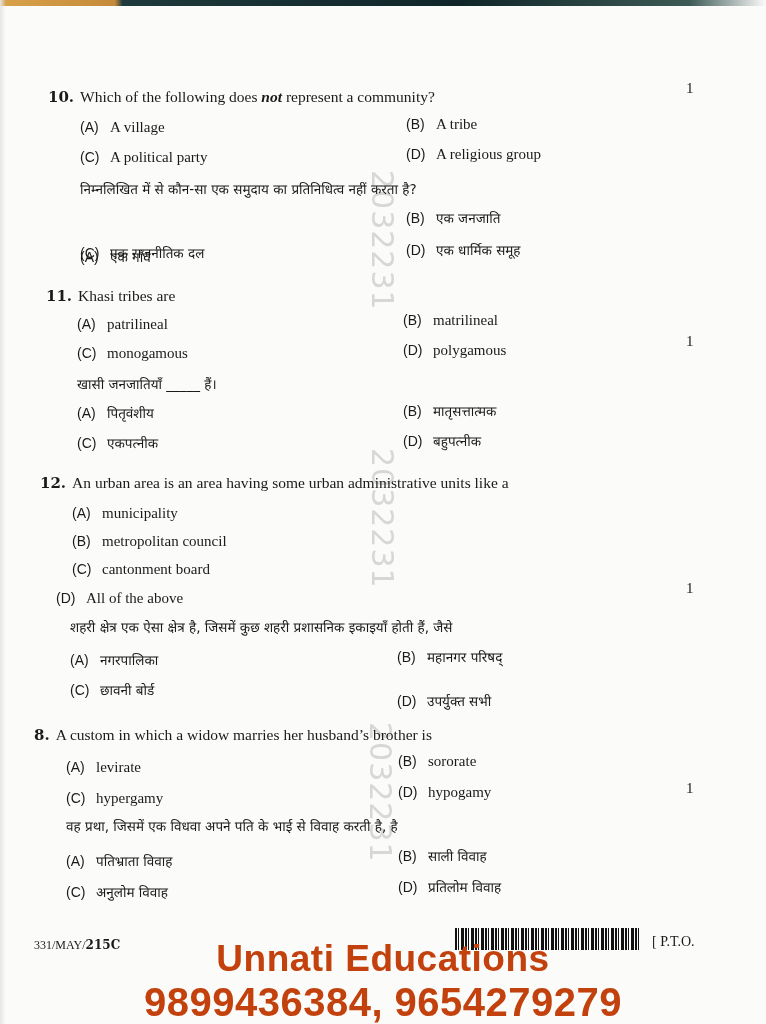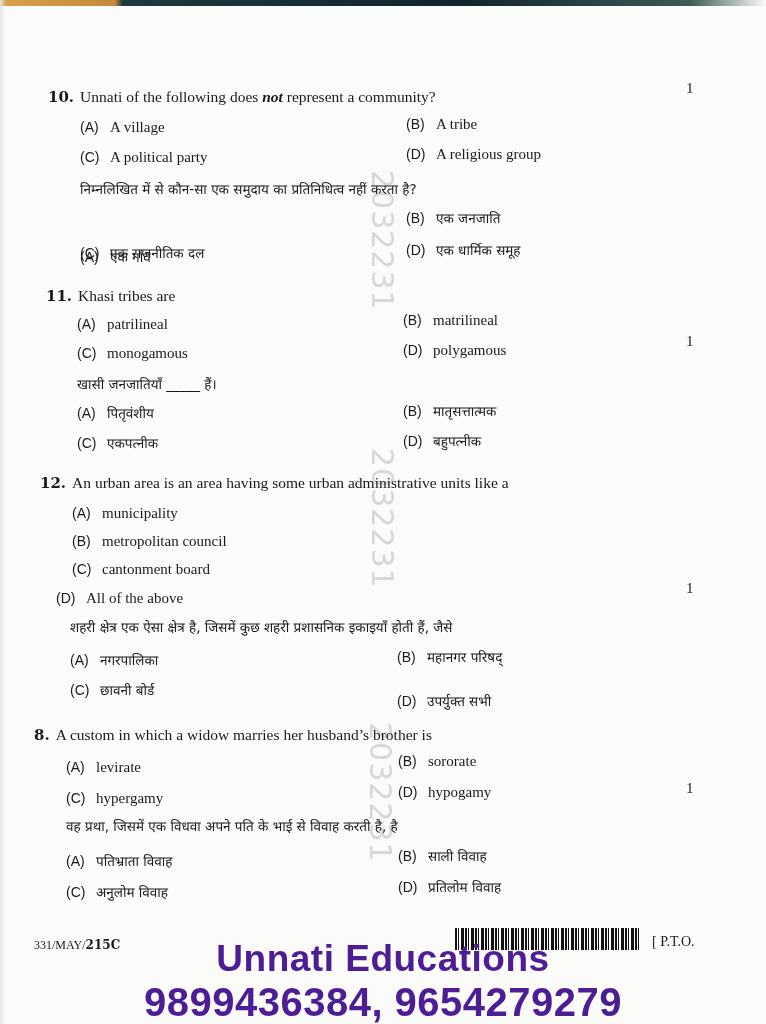--- a/index.html
+++ b/index.html
@@ -34,39 +34,39 @@
   .marks { position: absolute; left: 686px; font-size: 15px; }
   .footer-code { position: absolute; left: 34px; top: 938px; font-size: 12px; }
   .footer-code b { font-family: "DejaVu Serif", serif; }
   .barcode {
     position: absolute; left: 455px; top: 928px; width: 185px; height: 22px;
     background: repeating-linear-gradient(90deg, #111 0 2px, #fbfbfa 2px 3px, #111 3px 4px, #fbfbfa 4px 6px, #111 6px 9px, #fbfbfa 9px 10px);
   }
   .pto { position: absolute; left: 652px; top: 934px; font-size: 14px; }
   .promo {
     position: absolute; left: 0; width: 766px; text-align: center;
-    font-family: "Liberation Sans", sans-serif; font-weight: bold; color: #4c1d95;
+    font-family: "Liberation Sans", sans-serif; font-weight: bold; color: #c2410c;
     letter-spacing: 0.5px;
   }
   .promo.name { top: 938px; font-size: 37px; left: 0px; }
   .promo.phone { top: 980px; font-size: 40px; }
 </style>
 </head>
 <body>
 
 <div class="top-edge"></div>
 <div class="left-shadow"></div>
 
 <div class="watermark" style="left:400px; top:170px;">2032231</div>
 <div class="watermark" style="left:400px; top:448px;">2032231</div>
 <div class="watermark" style="left:398px; top:722px;">2032231</div>
 
 <div>
   <div class="qline" style="left:48px; top:88px;">
-    <span class="qnum">10.</span><span>Unnati of the following does </span><b><i>not</i></b><span> represent a community?</span>
+    <span class="qnum">10.</span><span>Which of the following does </span><b><i>not</i></b><span> represent a community?</span>
   </div>
   <div class="marks" style="top:80px;">1</div>
   <div class="opt" style="left:80px; top:119px;"><span class="lbl">(A)</span><span>A village</span></div>
   <div class="opt" style="left:406px; top:116px;"><span class="lbl">(B)</span><span>A tribe</span></div>
   <div class="opt" style="left:80px; top:149px;"><span class="lbl">(C)</span><span>A political party</span></div>
   <div class="opt" style="left:406px; top:146px;"><span class="lbl">(D)</span><span>A religious group</span></div>
   <div class="qline hindi" style="left:80px; top:180px;">निम्नलिखित में से कौन-सा एक समुदाय का प्रतिनिधित्व नहीं करता है?</div>
   <div class="opt hindi" style="left:80px; top:212px;margin-top:36px;"><span class="lbl">(A)</span><span>एक गाँव</span></div>
   <div class="opt hindi" style="left:406px; top:209px;"><span class="lbl">(B)</span><span>एक जनजाति</span></div>
   <div class="opt hindi" style="left:80px; top:244px;"><span class="lbl">(C)</span><span>एक राजनीतिक दल</span></div>

